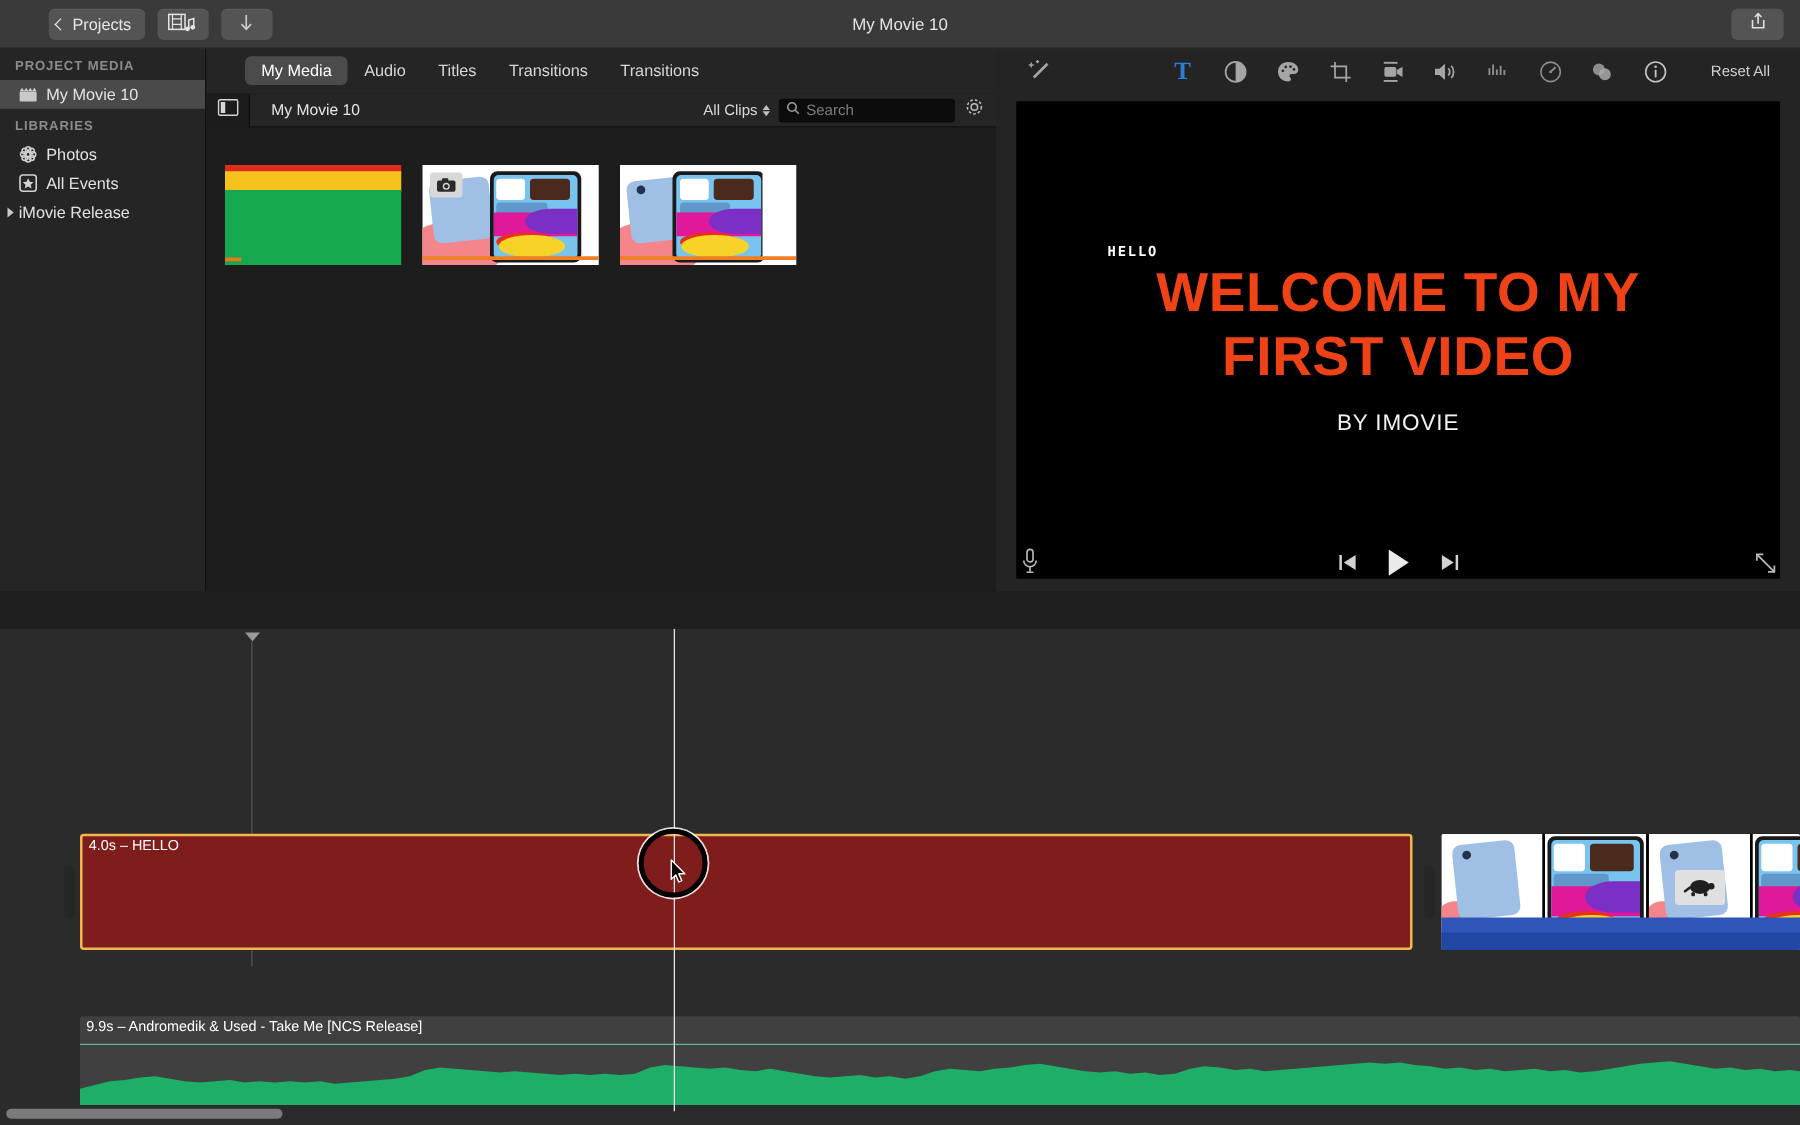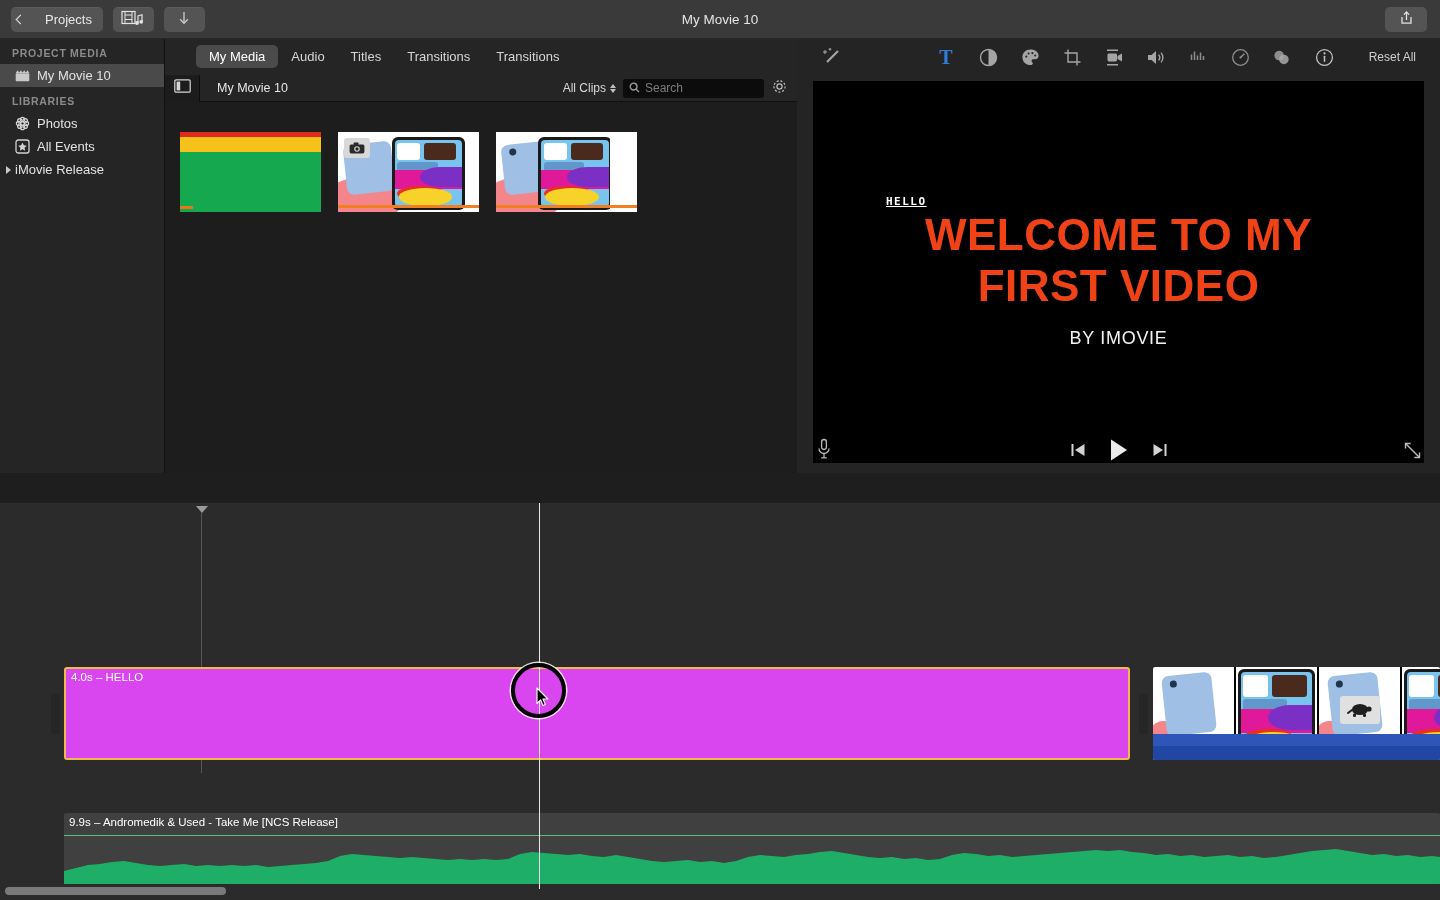--- a/index.html
+++ b/index.html
@@ -18,21 +18,21 @@
     background: #3a3a3a;
     border-bottom: 1px solid #272727;
   }
   .tb-left { position: absolute; left: 11px; top: 7px; display: flex; gap: 10px; align-items: center; }
   .tb-btn {
     background: #545454; border-radius: 5px; height: 25px;
     display: flex; align-items: center; justify-content: center;
     color: #e8e8e8; font-size: 13px; cursor: default;
     box-shadow: 0 0.5px 0 rgba(255,255,255,0.10) inset;
   }
-  .tb-projects { padding: 0 11px 0 6px; gap: 18px; }
+  .tb-projects { padding: 0 11px 0 6px; gap: 3px; margin-left: 28px; }
   .tb-icon-btn { width: 41px; }
   .chev-l { display:inline-block; width:7px; height:7px; border-left:1.6px solid #e8e8e8; border-bottom:1.6px solid #e8e8e8; transform: rotate(45deg); margin-right:3px; position: relative; top:0px;}
   .win-title {
     position: absolute; left: 0; top: 0; width: 1440px; height: 39px;
     line-height: 39px; text-align: center; color: #e4e4e4;
     font-size: 13.5px;
   }
   .tb-right { position: absolute; right: 13px; top: 7px; }
   .share-btn { width: 42px; height: 25px; background: #545454; border-radius: 5px; display:flex; align-items:center; justify-content:center;}
 
@@ -133,21 +133,21 @@
   .vtoolbar { position: relative; height: 36px; display: flex; align-items: center; }
   .wand { position: absolute; left: 25px; top: 8px; }
   .vtools { position: absolute; left: 139px; top: 0; height: 36px; display: flex; align-items: center; gap: 22px; }
   .vtool { width: 20px; height: 22px; display:flex; align-items:center; justify-content:center; cursor: default; }
   .reset-all { position: absolute; right: 24px; top: 11px; font-size: 12px; color: #cfcfcf; }
   .canvas {
     position: absolute; left: 16px; top: 42px; width: 611px; height: 382px; background: #000;
   }
   .hello-badge {
     position: absolute; left: 73px; top: 114px; color: #ffffff;
-    font-family: "DejaVu Sans Mono", monospace; font-size: 11px; font-weight: bold; letter-spacing: 1.5px; text-decoration: underline;
+    font-family: "DejaVu Sans Mono", monospace; font-size: 11px; font-weight: bold; letter-spacing: 1.5px;
   }
   .maintitle {
     position: absolute; left: 0; right: 0; top: 128px; text-align: center;
     color: #ef4217; font-size: 44px; font-weight: bold; line-height: 1.17;
     letter-spacing: 0.5px;
   }
   .subtitle {
     position: absolute; left: 0; right: 0; top: 247px; text-align: center;
     color: #f2f2f2; font-size: 18px; letter-spacing: 0.7px;
   }
@@ -184,21 +184,21 @@
   .marker-tri {
     position: absolute; left: 196px; top: 3px; width: 0; height: 0;
     border-left: 6px solid transparent; border-right: 6px solid transparent;
     border-top: 7px solid #9a9a9a;
   }
   .marker-line { position: absolute; left: 201px; top: 10px; width: 1px; height: 260px; background: #565656; }
 
   .video-track { position: absolute; left: 0; top: 164px; width: 1440px; height: 95px; }
   .title-clip {
     position: absolute; left: 64px; top: 0; width: 1066px; height: 93px;
-    background: #d946ef; border: 2px solid #f0b84e; border-radius: 3px;
+    background: #7f1d1d; border: 2px solid #f0b84e; border-radius: 3px;
   }
   .clip-label {
     position: absolute; left: 5px; top: 2px; font-size: 11.5px; color: #ffffff;
     white-space: nowrap;
   }
   .edge-handle {
     position: absolute; width: 9px; height: 42px; background: #262626; border-radius: 4px;
   }
   .video-clip {
     position: absolute; left: 1153px; top: 0; width: 287px; height: 93px;

